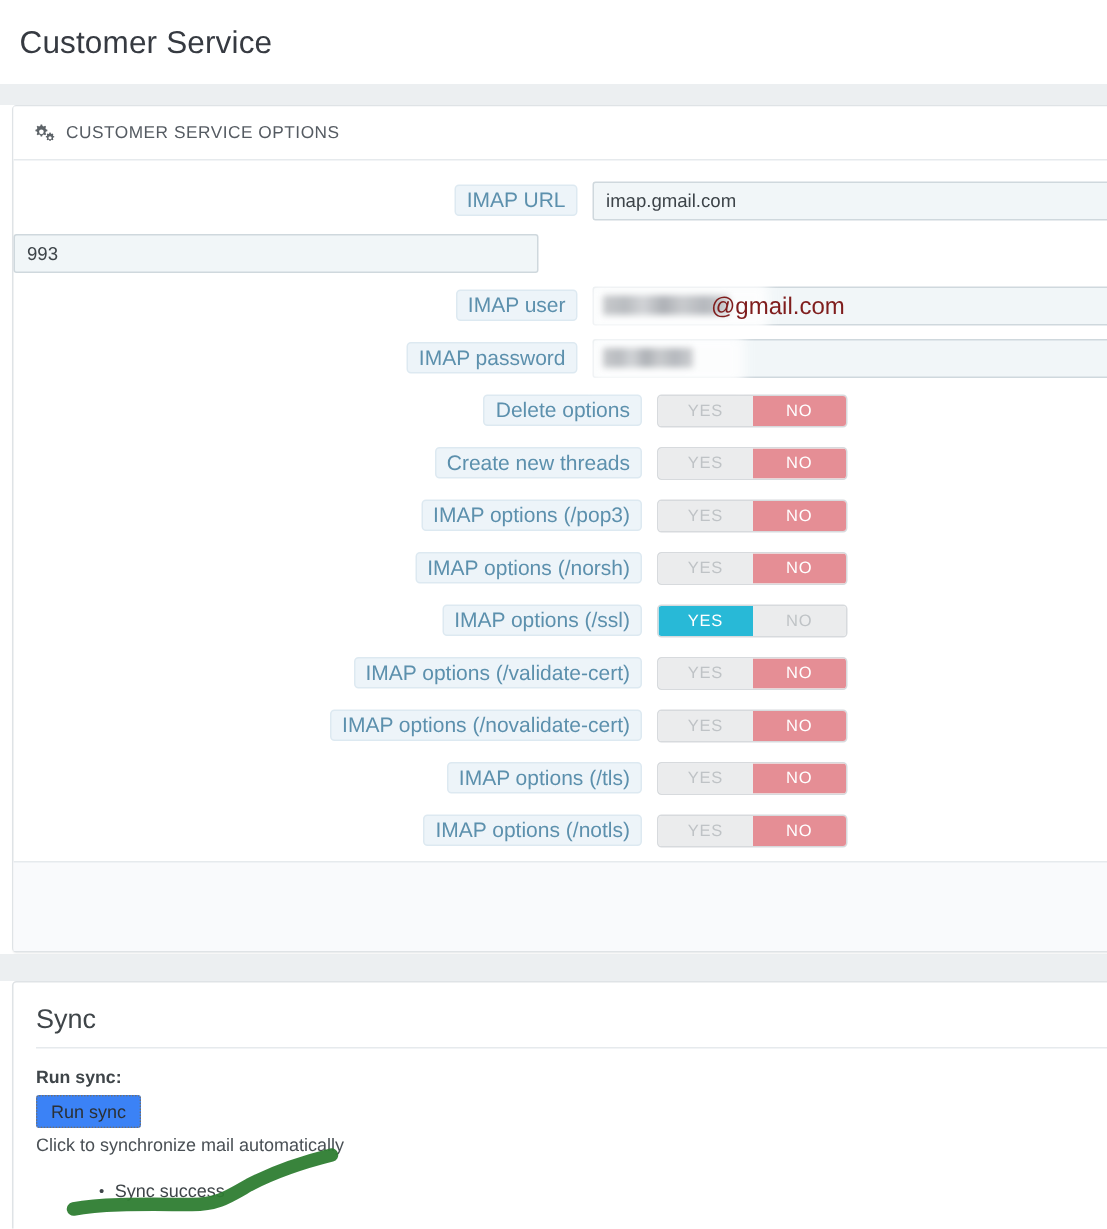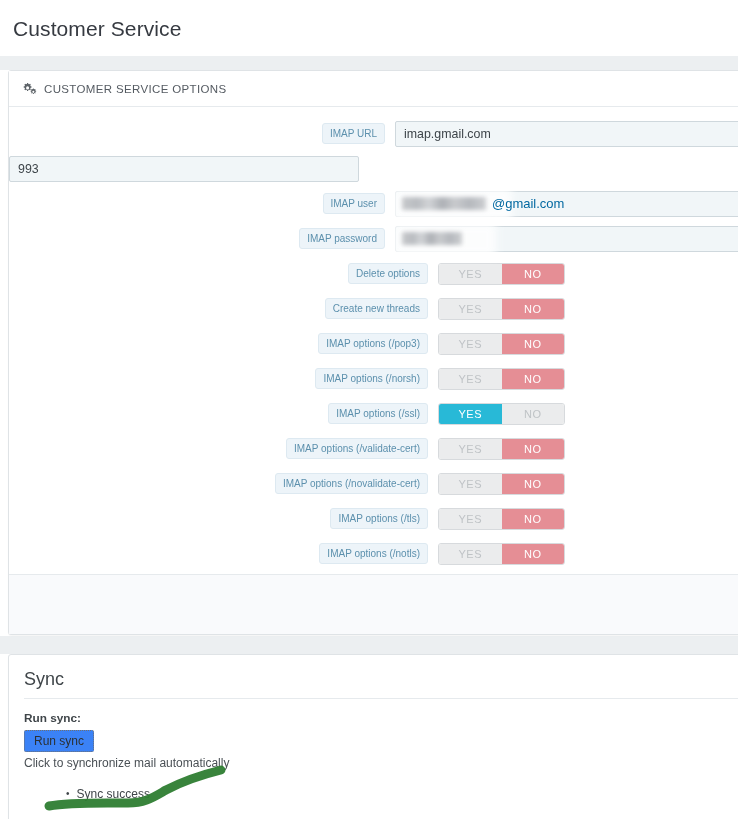--- a/index.html
+++ b/index.html
@@ -74,21 +74,21 @@
     display: flex;
     justify-content: flex-end;
     padding-right: 10px;
   }
   .ctl-label {
     display: inline-block;
     background: #edf4f9;
     border: 1px solid #dde9f1;
     border-radius: 3px;
     color: #5c90ad;
-    font-size: 10px;
+    font-size: 14px;
     padding: 3px 7px 3px 7px;
     white-space: nowrap;
     line-height: 13px;
   }
   .ctl-col { flex: 1 1 auto; }
 
   
   .txt-input {
     display: block;
     width: 350px;
@@ -121,23 +121,23 @@
     top: -3px; left: -3px;
     width: 120px; height: 34px;
     background: #ffffff;
     filter: blur(4px);
     opacity: .85;
     pointer-events: none;
   }
   .redact-halo.pass { width: 104px; }
   .masked-text {
     position: absolute;
-    top: 5px; left: 97px;
-    font-size: 13px;
-    color: #0369a1;
+    top: 5px; left: 79px;
+    font-size: 16px;
+    color: #7f1d1d;
   }
 
   
   .switch {
     display: inline-flex;
     width: 127px; height: 22px;
     border-radius: 3px;
     overflow: hidden;
     border: 1px solid #d7dadd;
     user-select: none;

